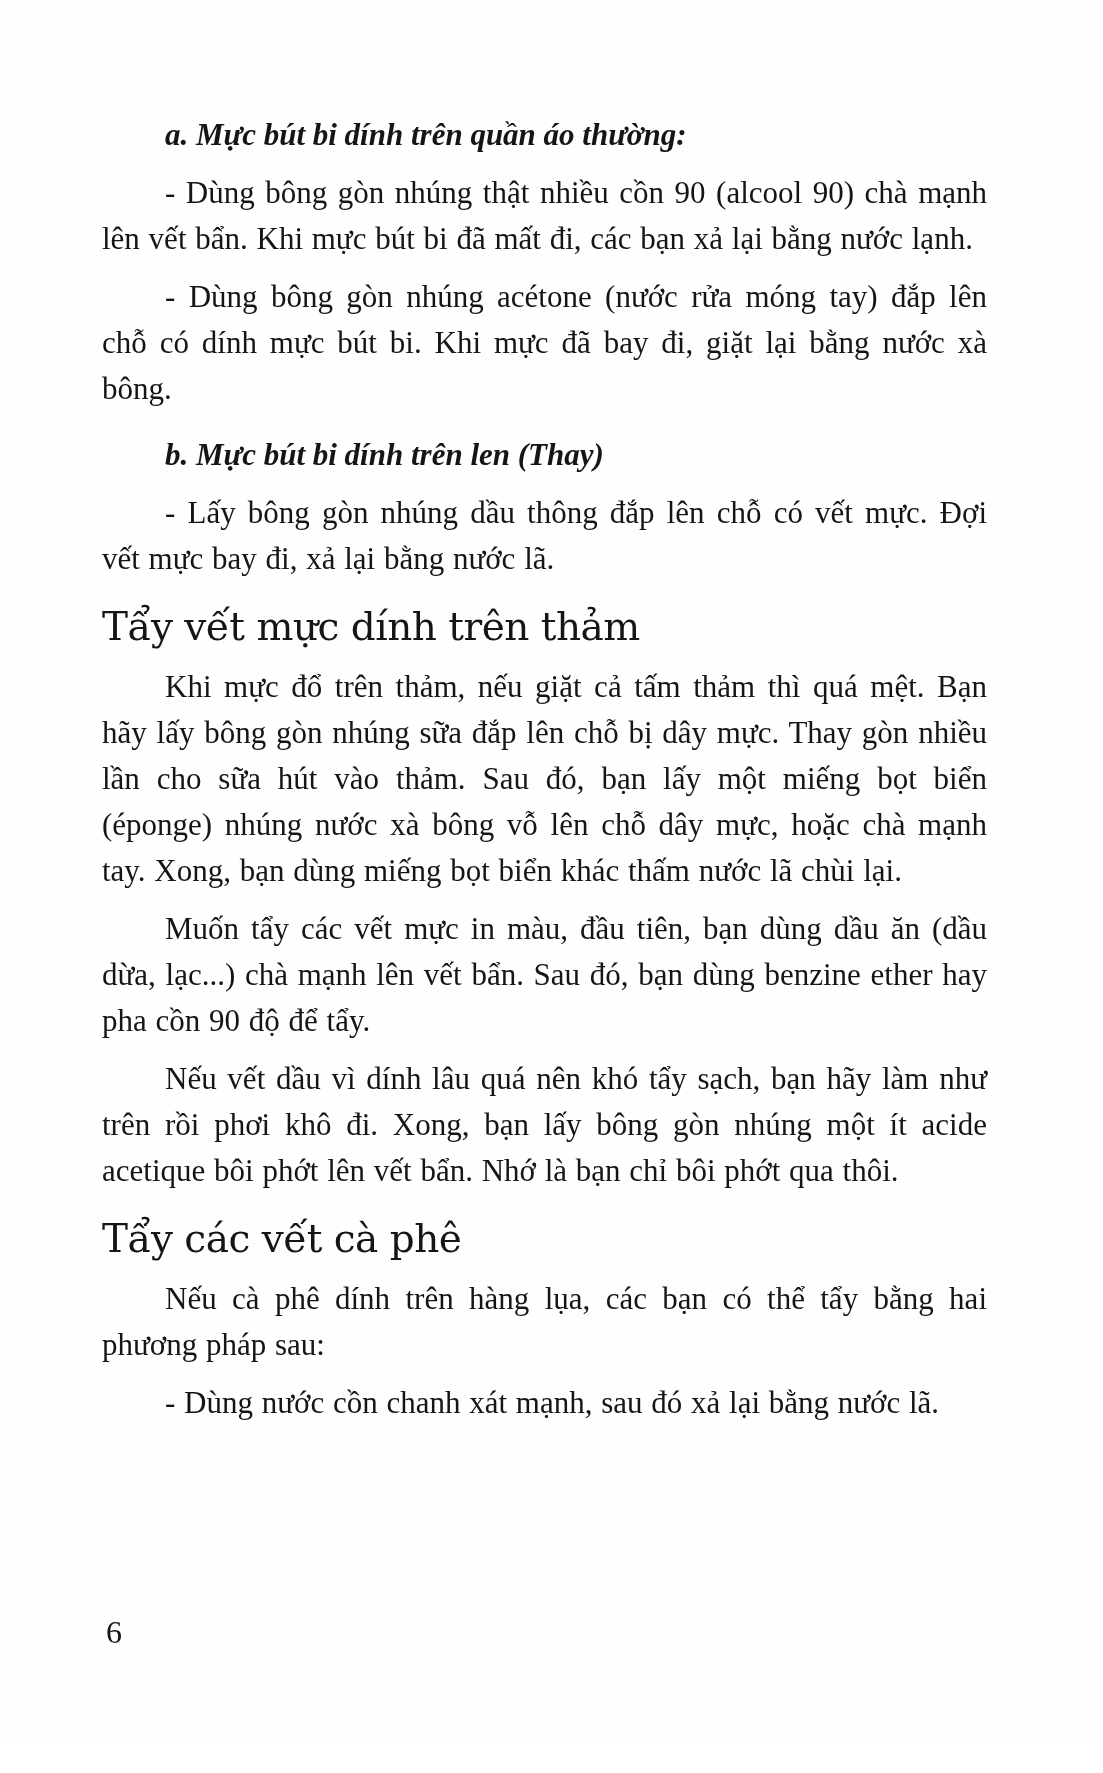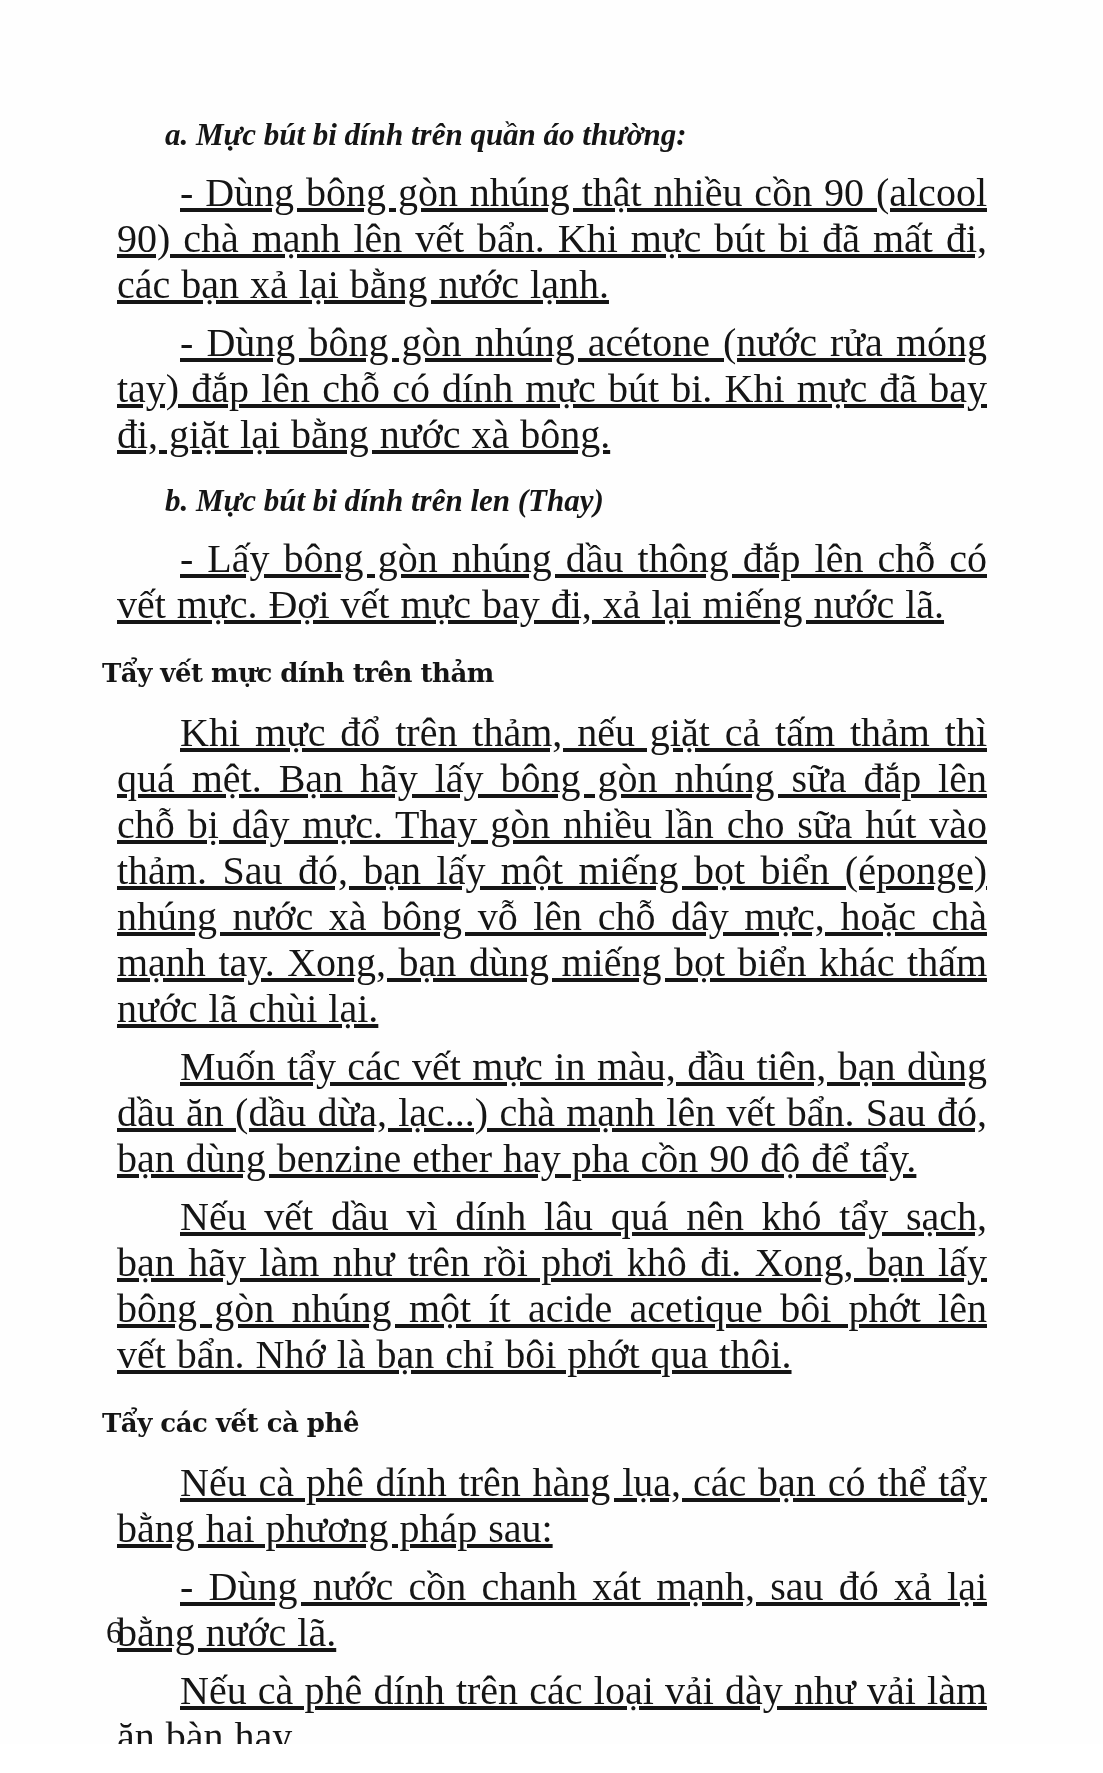--- a/index.html
+++ b/index.html
@@ -14,40 +14,39 @@
     background: #fefefe;
     color: #151515;
     font-family: "Liberation Serif", serif;
     overflow: hidden;
   }
   .content {
     box-sizing: border-box;
     padding: 92px 116px 0 102px;
   }
   .para {
-    font-size: 40px;
+    font-size: 31px;
     line-height: 46px;
     text-align: justify;
     text-indent: 63px;
-    margin: 0 0 12px 15px;
+    margin: 0 0 12px 0;
     word-spacing: 1px;
-    text-decoration: underline;
   }
   .sub-heading {
     font-size: 31px;
     line-height: 46px;
     font-weight: bold;
     font-style: italic;
     text-indent: 63px;
     margin: 20px 0 12px 0;
   }
   .sect-heading {
-    font-size: 26px;
+    font-size: 39px;
     line-height: 46px;
-    font-weight: bold;
+    font-weight: normal;
     font-family: "DejaVu Serif", "Liberation Serif", serif;
     letter-spacing: -0.5px;
     margin: 22px 0 14px 0;
   }
   .page-number {
     position: absolute;
     left: 106px;
     top: 1612px;
     font-size: 32px;
     line-height: 40px;
@@ -60,36 +59,35 @@
   <div class="content">
 
     <h3 class="sub-heading">a. Mực bút bi dính trên quần áo thường:</h3>
 
     <p class="para">- Dùng bông gòn nhúng thật nhiều cồn 90 (alcool 90) chà mạnh lên vết bẩn. Khi mực bút bi đã mất đi, các bạn xả lại bằng nước lạnh.</p>
 
     <p class="para">- Dùng bông gòn nhúng acétone (nước rửa móng tay) đắp lên chỗ có dính mực bút bi. Khi mực đã bay đi, giặt lại bằng nước xà bông.</p>
 
     <h3 class="sub-heading">b. Mực bút bi dính trên len (Thay)</h3>
 
-    <p class="para">- Lấy bông gòn nhúng dầu thông đắp lên chỗ có vết mực. Đợi vết mực bay đi, xả lại miếng nước lã.</p>
+    <p class="para">- Lấy bông gòn nhúng dầu thông đắp lên chỗ có vết mực. Đợi vết mực bay đi, xả lại bằng nước lã.</p>
 
     <h2 class="sect-heading">Tẩy vết mực dính trên thảm</h2>
 
     <p class="para">Khi mực đổ trên thảm, nếu giặt cả tấm thảm thì quá mệt. Bạn hãy lấy bông gòn nhúng sữa đắp lên chỗ bị dây mực. Thay gòn nhiều lần cho sữa hút vào thảm. Sau đó, bạn lấy một miếng bọt biển (éponge) nhúng nước xà bông vỗ lên chỗ dây mực, hoặc chà mạnh tay. Xong, bạn dùng miếng bọt biển khác thấm nước lã chùi lại.</p>
 
 
     <p class="para">Muốn tẩy các vết mực in màu, đầu tiên, bạn dùng dầu ăn (dầu dừa, lạc...) chà mạnh lên vết bẩn. Sau đó, bạn dùng benzine ether hay pha cồn 90 độ để tẩy.</p>
 
     <p class="para">Nếu vết dầu vì dính lâu quá nên khó tẩy sạch, bạn hãy làm như trên rồi phơi khô đi. Xong, bạn lấy bông gòn nhúng một ít acide acetique bôi phớt lên vết bẩn. Nhớ là bạn chỉ bôi phớt qua thôi.</p>
 
     <h2 class="sect-heading">Tẩy các vết cà phê</h2>
 
     <p class="para">Nếu cà phê dính trên hàng lụa, các bạn có thể tẩy bằng hai phương pháp sau:</p>
 
     <p class="para">- Dùng nước cồn chanh xát mạnh, sau đó xả lại bằng nước lã.</p>
 
 
-    <p class="para">Nếu cà phê dính trên các loại vải dày như vải làm ăn bàn hay</p>
 
   </div>
 
   <div class="page-number">6</div>
 </div>
 
 </body></html>

